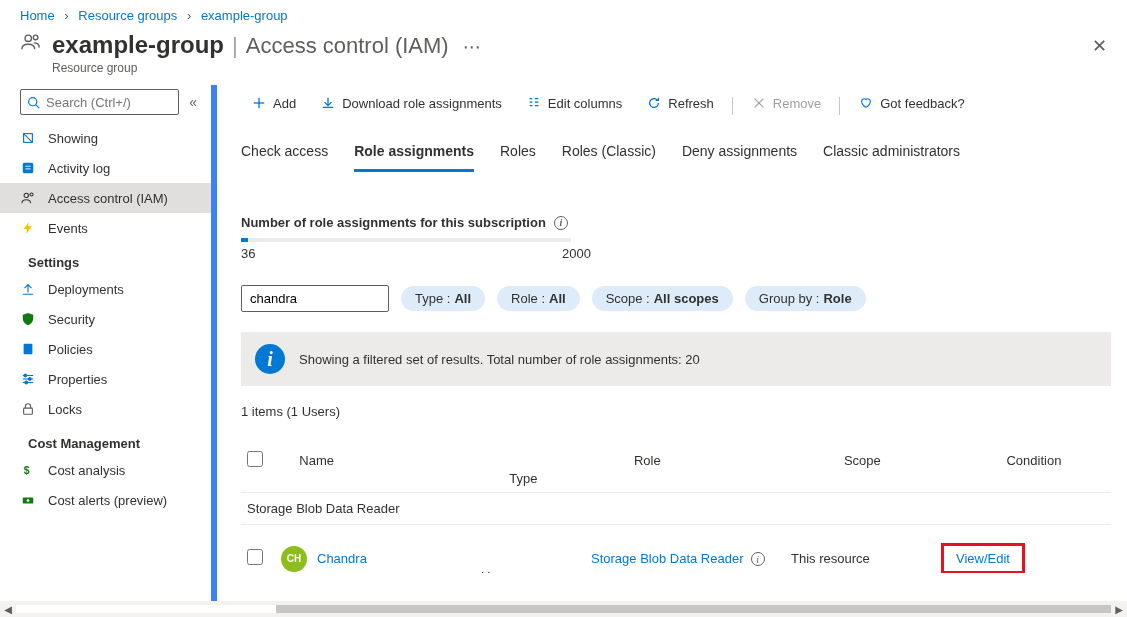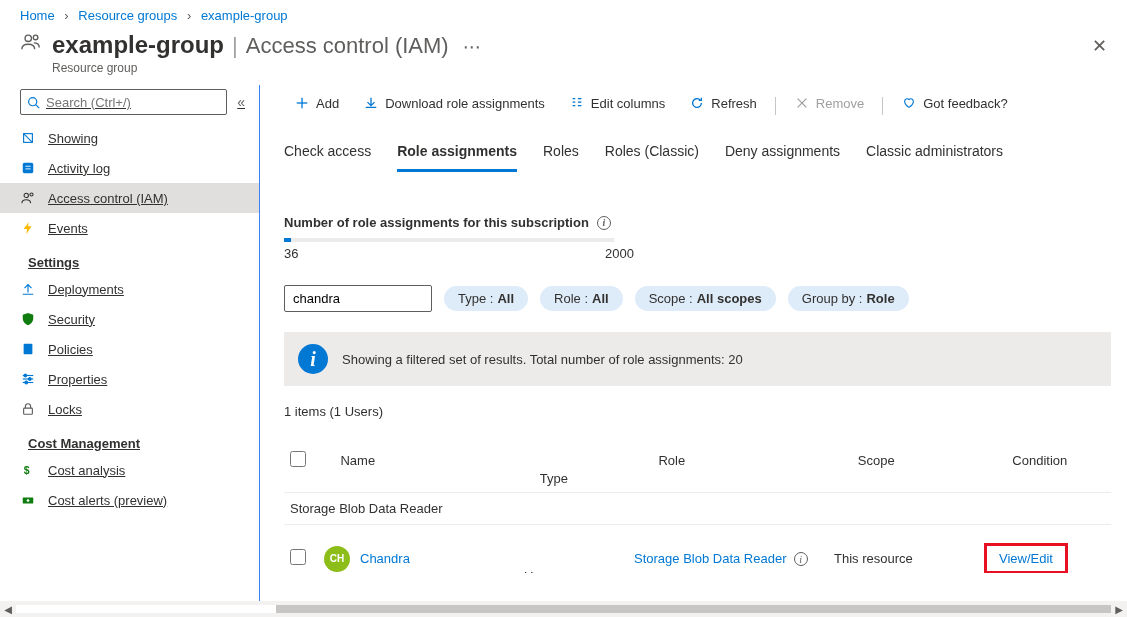--- a/index.html
+++ b/index.html
@@ -14,21 +14,21 @@
 .title-row { display: flex; align-items: baseline; gap: 8px; }
 .title-main { font-size: 24px; font-weight: 600; }
 .title-sep { font-size: 22px; color: #a19f9d; font-weight: 300; }
 .title-sub { font-size: 22px; color: #605e5c; font-weight: 400; }
 .title-more { color: #605e5c; margin-left: 6px; font-size: 18px; letter-spacing: 1px; }
 .subtitle { font-size: 12px; color: #605e5c; margin-top: 2px; }
 .close-btn { position: absolute; right: 20px; top: 8px; font-size: 18px; color: #605e5c; cursor: pointer; }
 
 .body-row { display: flex; height: calc(100% - 100px); }
 
-.sidebar { width: 260px; border-right: 1px solid #3b82f6; padding: 4px 0 0 0; overflow-y: auto; flex-shrink: 0; text-decoration: underline; }
+.sidebar { width: 217px; border-right: 6px solid #3b82f6; padding: 4px 0 0 0; overflow-y: auto; flex-shrink: 0; }
 .search-row { display: flex; align-items: center; padding: 0 14px 8px 20px; gap: 10px; }
 .search-box { flex: 1; display: flex; align-items: center; border: 1px solid #605e5c; border-radius: 2px; padding: 4px 6px; height: 26px; }
 .search-box input { border: none; outline: none; width: 100%; font-size: 13px; color: #605e5c; }
 .search-icon { color: #0078d4; margin-right: 6px; flex-shrink: 0; }
 .collapse-icon { color: #605e5c; cursor: pointer; font-size: 14px; }
 
 .nav-item { display: flex; align-items: center; padding: 7px 20px; cursor: pointer; gap: 12px; font-size: 13px; }
 .nav-item.active { background: #e1dfdd; }
 .nav-icon { width: 16px; height: 16px; display: inline-flex; align-items: center; justify-content: center; flex-shrink: 0; }
 .nav-heading { padding: 12px 28px 4px; font-weight: 600; font-size: 13px; }

